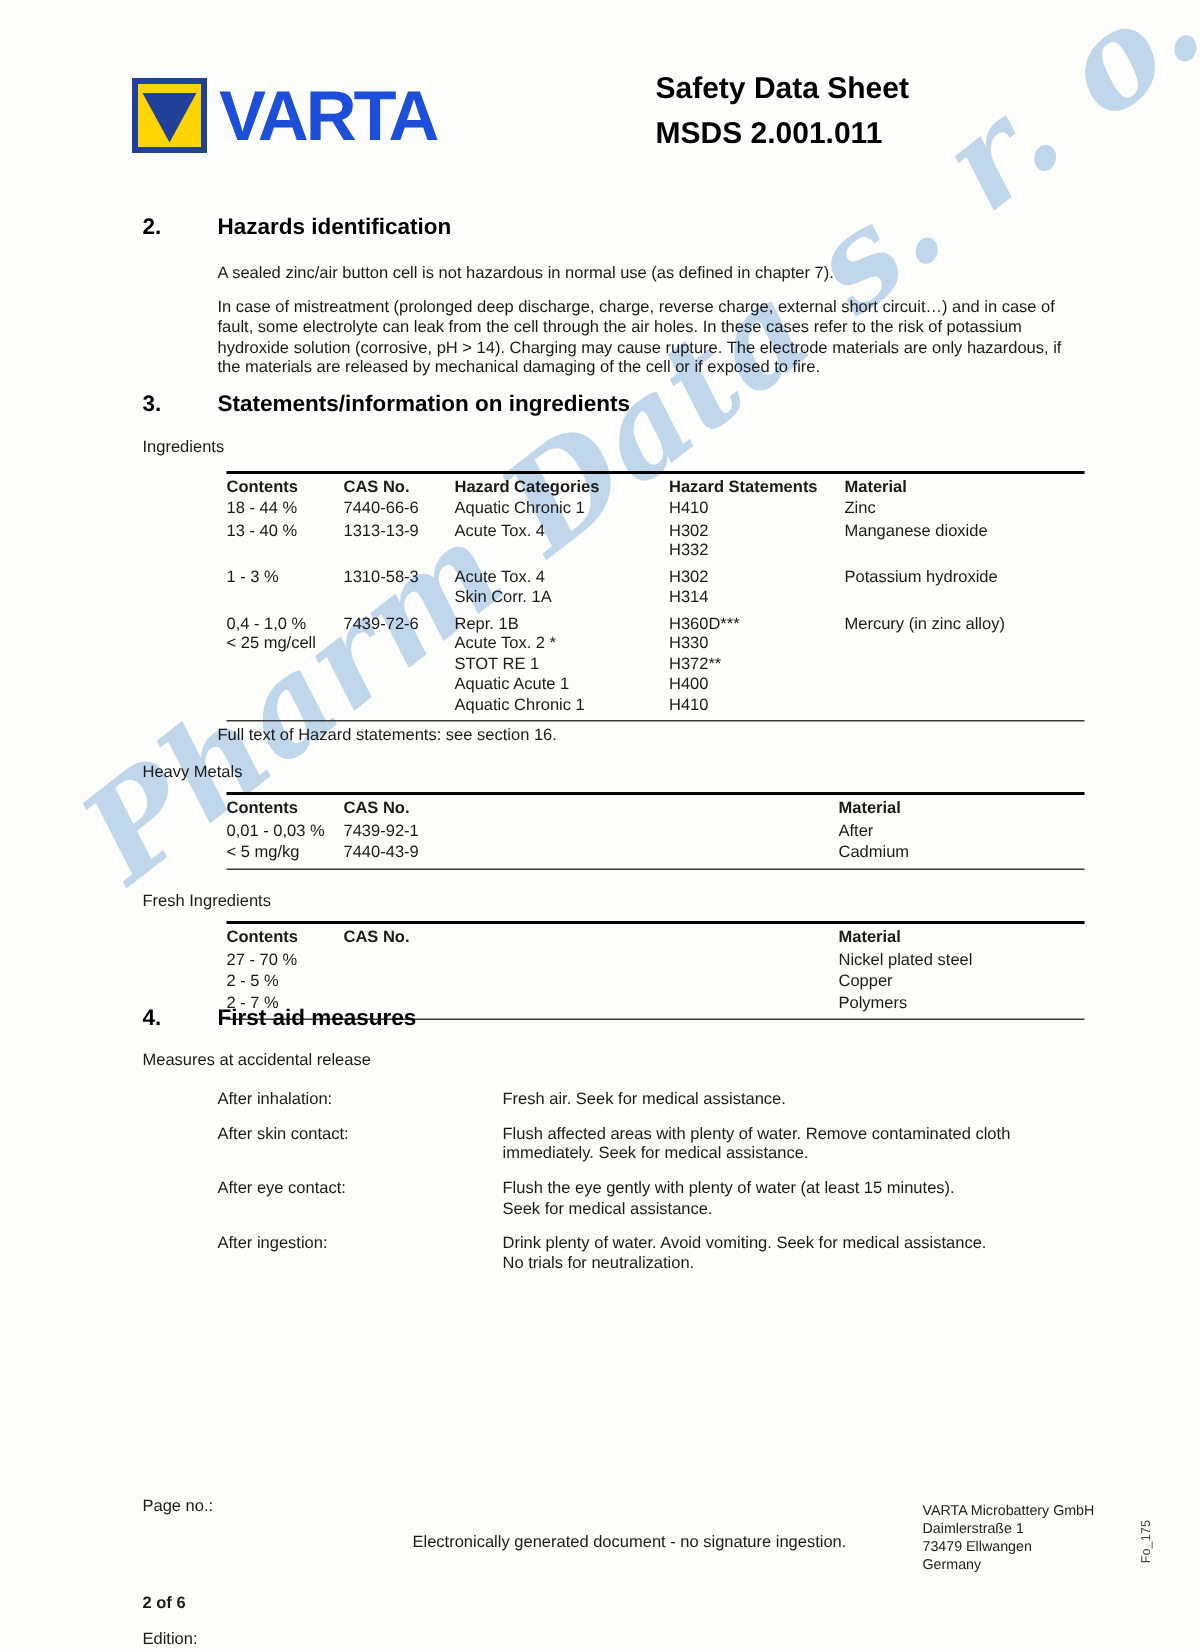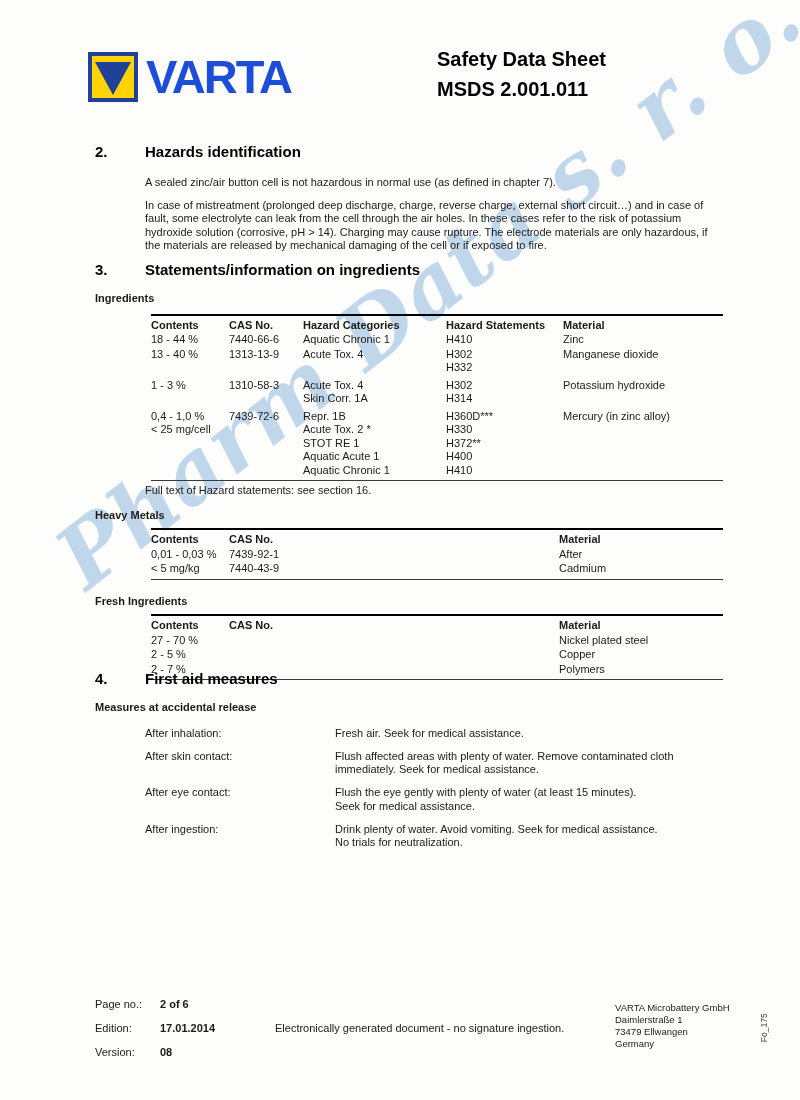--- a/index.html
+++ b/index.html
@@ -35,21 +35,21 @@
   }
 
   
   .section { position: absolute; left: 95px; width: 625px; }
   .sec-head { display: flex; font-size: 15px; font-weight: bold; line-height: 18px; color: #000; }
   .sec-num { width: 50px; flex: 0 0 50px; }
   .sec-body { margin-left: 50px; width: 570px; }
   .para { width: 567px; }
   .para + .para { margin-top: 9px; }
 
-  .subhead { font-weight: bold; margin-left: 0; }
+  .subhead { font-weight: normal; margin-left: 0; }
 
   
   .tbl {
     margin-left: 56px; width: 572px;
     border-top: 2px solid #000000; border-bottom: 1.5px solid #3a3a3a;
     padding: 3px 0 3px 0;
   }
   .tr { display: grid; }
   .tbl-ing .tr { grid-template-columns: 78px 74px 143px 117px 1fr; }
   .tbl-3col .tr { grid-template-columns: 78px 330px 1fr; }
@@ -61,21 +61,21 @@
 
   
   .fa-rows { margin-left: 50px; margin-top: 12px; }
   .fa-row { display: flex; margin-bottom: 9.5px; }
   .fa-label { width: 190px; flex: 0 0 190px; }
   .fa-text { flex: 1; }
   .fa-text .line { display: block; }
 
   
   .footer-left { position: absolute; left: 95px; top: 998px; }
-  .f-row { display: flex; margin-bottom: 10.5px; }
+  .f-row { display: flex; margin-bottom: 10.5px; flex-direction: column; }
   .f-label { width: 65px; flex: 0 0 65px; }
   .f-value { font-weight: bold; }
   .footer-note { position: absolute; left: 275px; top: 1022px; }
   .footer-address { position: absolute; left: 615px; top: 1002px; font-size: 9.5px; line-height: 12px; color: #222; }
   .footer-address .line { display: block; }
   .form-code {
     position: absolute; left: 736px; top: 1000px; width: 56px; height: 56px;
     display: flex; align-items: center; justify-content: center;
   }
   .form-code span {

